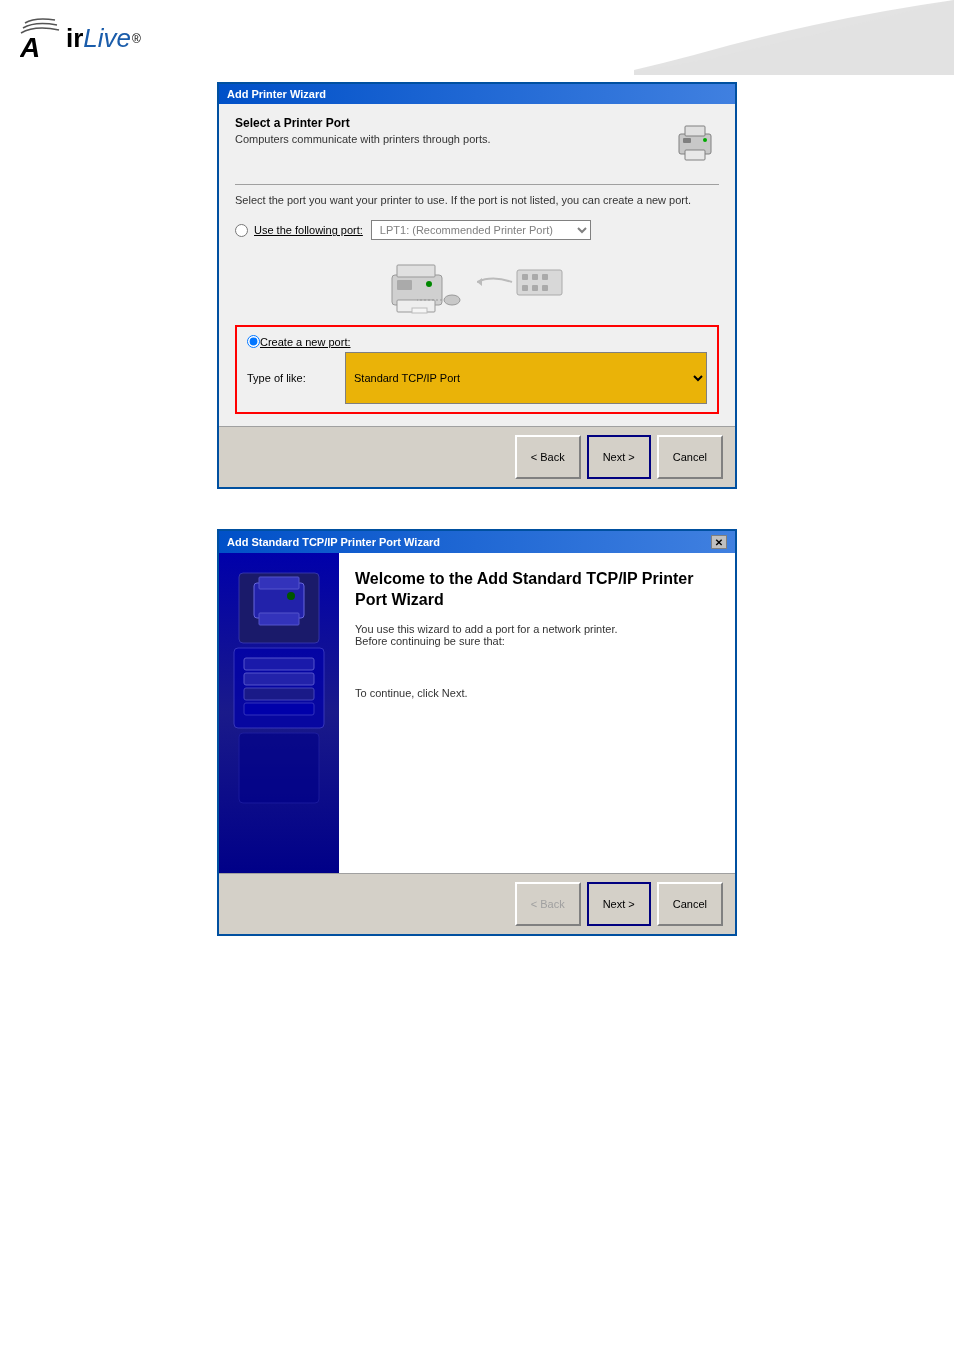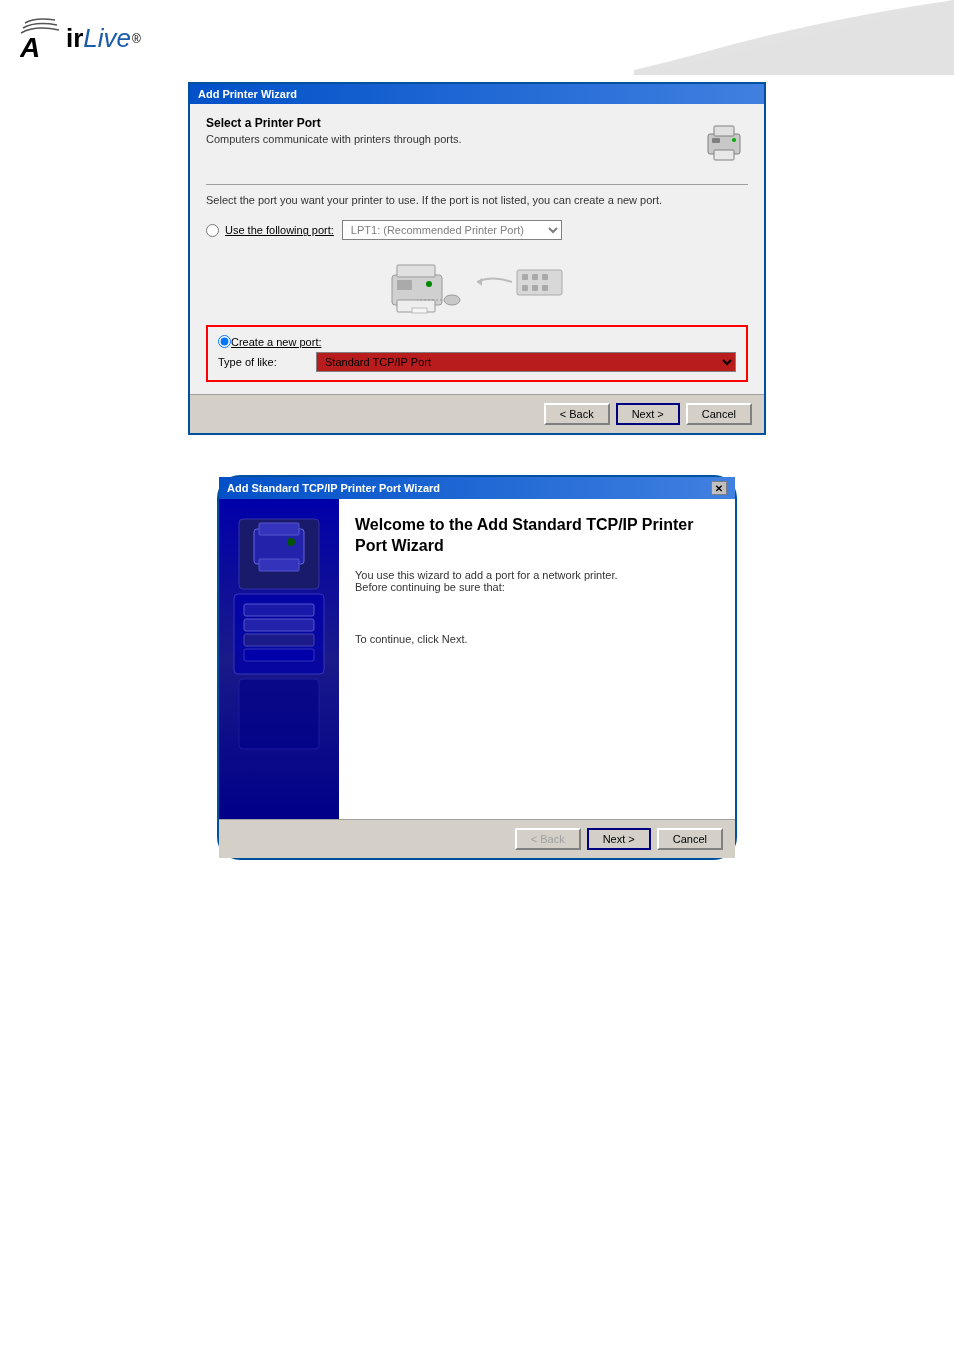--- a/index.html
+++ b/index.html
@@ -26,21 +26,21 @@
     
     .content {
       padding: 10px 50px 20px 50px;
     }
 
     
     .dialog {
       border: 2px solid #0050a0;
       background: #f0f0f0;
       margin-bottom: 40px;
-      width: 578px;
+      width: 520px;
       margin-left: auto;
       margin-right: auto;
     }
 
     .dialog-titlebar {
       background: linear-gradient(to right, #0050c8, #4080e0);
       color: white;
       font-weight: bold;
       font-size: 11px;
       padding: 4px 8px;
@@ -154,55 +154,54 @@
       align-items: center;
       margin-top: 4px;
     }
     .port-type-label {
       font-size: 11px;
       margin-right: 8px;
       min-width: 90px;
     }
     .port-type-select {
       border: 1px solid #808080;
-      background: #b91c1c;
-      font-size: 11px;
-      padding: 2px 4px;
+      background: #eab308;
+      font-size: 11px;
+      padding: 18px 4px;
       flex: 1;
     }
 
     
     .dialog-footer {
       background: #d4d0c8;
       border-top: 1px solid #a0a0a0;
       padding: 8px 12px;
       display: flex;
       justify-content: flex-end;
       gap: 6px;
     }
 
     .btn {
       background: #d4d0c8;
       border: 2px solid;
       border-color: #ffffff #808080 #808080 #ffffff;
       font-size: 11px;
-      padding: 3px 14px;
+      padding: 14px 14px;
       cursor: pointer;
       font-family: Tahoma, Arial, sans-serif;
       min-width: 60px;
     }
     .btn-highlighted {
       border: 2px solid #000080;
       background: #d4d0c8;
     }
 
     
     .tcpip-dialog {
       width: 520px;
-      border-radius: 23px;
     }
 
     .tcpip-body {
       display: flex;
       background: white;
     }
 
     .tcpip-sidebar {
       width: 120px;
       background: linear-gradient(to bottom, #0000aa, #1a1a8a, #000088);

